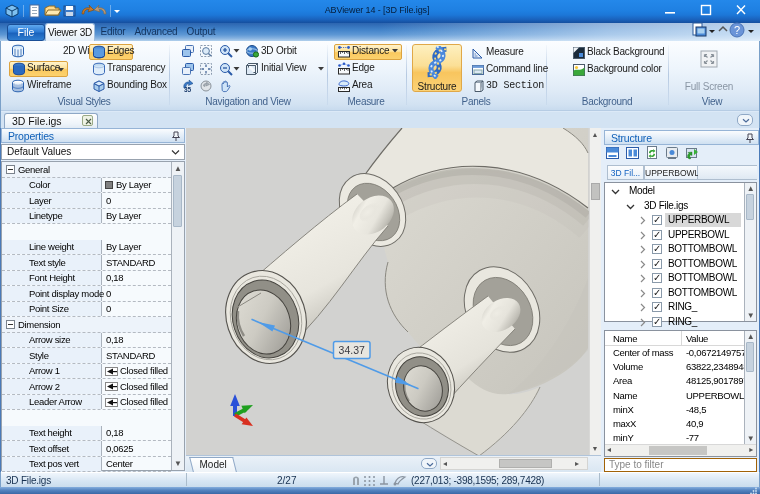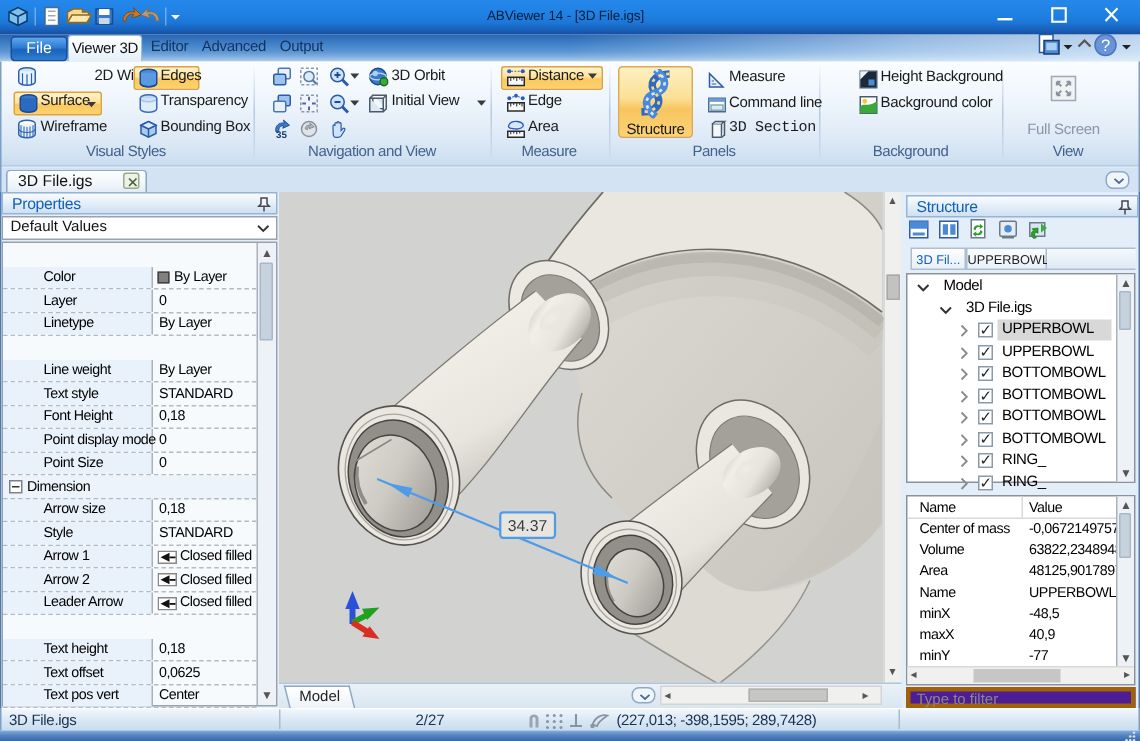--- a/index.html
+++ b/index.html
@@ -63,21 +63,21 @@
 #modeltab span { display:block; transform:skewX(-14deg); }
 
 
 #rpanel { left:601px; top:128px; width:159px; height:344px; background:#e4eef9; border-right:1px solid #4a7ab8; }
 .ttab { position:absolute; top:0; height:15px; background:linear-gradient(180deg,#fcfdfe,#e8f0f8); border:1px solid #aebecf; font-size:8.5px; line-height:14px; text-align:center; }
 #tree { position:absolute; left:604px; top:182px; width:153px; height:140px; background:#fff; border:1px solid #8a929e; font-size:10px; letter-spacing:-0.3px; color:#000; }
 .trow { position:absolute; left:1px; height:14.5px; white-space:nowrap; }
 .chk { position:absolute; width:10px; height:10px; border:1px solid #8a9aaa; background:#fff; top:1px; }
 .chk:before { content:"✓"; position:absolute; left:0px; top:-2px; font-size:10px; color:#222; }
 #rtable { position:absolute; left:604px; top:330px; width:153px; height:127px; background:#fff; border:1px solid #8a929e; font-size:9.5px; letter-spacing:-0.3px; color:#000; }
-#filter { position:absolute; left:604px; top:458px; width:153px; height:14px; background:#4c1d95; border:3px solid #a16207; font-size:10px; color:#888; line-height:12px; padding-left:4px; }
+#filter { position:absolute; left:604px; top:458px; width:153px; height:14px; background:#ffffff; border:1px solid #a16207; font-size:10px; color:#888; line-height:12px; padding-left:4px; }
 
 
 #statusbar { left:0; top:472px; width:760px; height:15px; background:linear-gradient(180deg,#f0f6fc,#d6e5f3 60%,#cadded); border-top:1px solid #fff; font-size:10.5px; color:#17304f; }
 #bottombar { left:0; top:487px; width:760px; height:7px; background:linear-gradient(180deg,#85aede 0%,#5584c0 45%,#3a67a6 100%); }
 </style>
 </head>
 <body>
 <div class="abs" id="titlebar"></div>
 <div class="abs" id="title-text">ABViewer 14 - [3D File.igs]</div>
 <div class="abs" id="tabrow"></div>
@@ -310,21 +310,21 @@
     <path d="M4,2.5 L10,2.5 L10,11.5 L4,11.5 Z" fill="#f4f8fc" stroke="#4a5a6a"></path>
     <path d="M4,2.5 L6,1 L12,1 L10,2.5 M12,1 L12,10 L10,11.5" fill="#dce8f4" stroke="#4a5a6a"></path>
   </svg>
 <div class="abs rbtn" style="left:486px;top:80px;font-family:Liberation Mono, monospace;">3D Section</div>
 
 <svg class="abs" style="left:572px;top:45.5px;" width="14" height="14" viewBox="0 0 14 14">
     <rect x="1.5" y="1.5" width="11" height="11" fill="#1a2a3a" stroke="#4a5a6a"></rect>
     <path d="M1.5,1.5 L7,1.5 L1.5,7 Z" fill="#f0f4f8"></path>
     <rect x="7" y="7" width="4" height="4" fill="#4a8ad8"></rect>
   </svg>
-<div class="abs rbtn" style="left:587px;top:46px;">Height Background</div>
+<div class="abs rbtn" style="left:587px;top:46px;">Black Background</div>
 <svg class="abs" style="left:572px;top:62.5px;" width="14" height="14" viewBox="0 0 14 14">
     <rect x="1.5" y="1.5" width="11" height="11" fill="#fff" stroke="#4a5a6a"></rect>
     <path d="M1.5,8 C4,5 7,9 12.5,4.5 L12.5,12.5 L1.5,12.5 Z" fill="#3aa83a"></path>
     <circle cx="4.5" cy="4.5" r="1.6" fill="#f8c83a"></circle>
   </svg>
 <div class="abs rbtn" style="left:587px;top:63px;">Background color</div>
 
 <svg class="abs" style="left:700px;top:50px;" width="18" height="18" viewBox="0 0 18 18">
     <rect x="1" y="1" width="16" height="16" fill="#f0f2f4" stroke="#a0a8b0"></rect>
     <path d="M7.5,7.5 L4.5,4.5 M4.5,4.5 L4.5,7 M4.5,4.5 L7,4.5 M10.5,7.5 L13.5,4.5 M13.5,4.5 L11,4.5 M13.5,4.5 L13.5,7 M7.5,10.5 L4.5,13.5 M4.5,13.5 L4.5,11 M4.5,13.5 L7,13.5 M10.5,10.5 L13.5,13.5 M13.5,13.5 L13.5,11 M13.5,13.5 L11,13.5" stroke="#8a929a" stroke-width="1.2" fill="none"></path>
@@ -337,20 +337,24 @@
       <path d="M3,1 L7,1 L7,5 L8.5,6.5 L1.5,6.5 L3,5 Z" fill="#f0f4f8" stroke="#445"></path>
       <path d="M5,6.5 L5,10" stroke="#445"></path>
     </svg>
 </div>
 <div class="abs" id="combo">Default Values
   <svg style="position:absolute;right:4px;top:4px;" width="9" height="7" viewBox="0 0 9 7">
       <path d="M1,1.5 L4.5,5 L8,1.5" stroke="#333" stroke-width="1.2" fill="none"></path>
     </svg>
 </div>
 <div class="abs" id="pgrid">
+<div class="prow" style="top:0.0px;background:#edf3fa;">
+      <span class="minus"></span>
+      <span class="pslabel">General</span>
+    </div>
 <div class="prow" style="top:15.5px;">
       <span class="pcol"></span>
       <span class="plabel">Color</span>
       <span style="position:absolute;left:103px;top:3px;width:8px;height:8px;background:#808080;border:1px solid #444;"></span>
       <span class="pval" style="left:114px;">By Layer</span>
     </div>
 <div class="prow" style="top:31.0px;">
       <span class="pcol"></span>
       <span class="plabel">Layer</span>
       <span class="pval">0</span>

